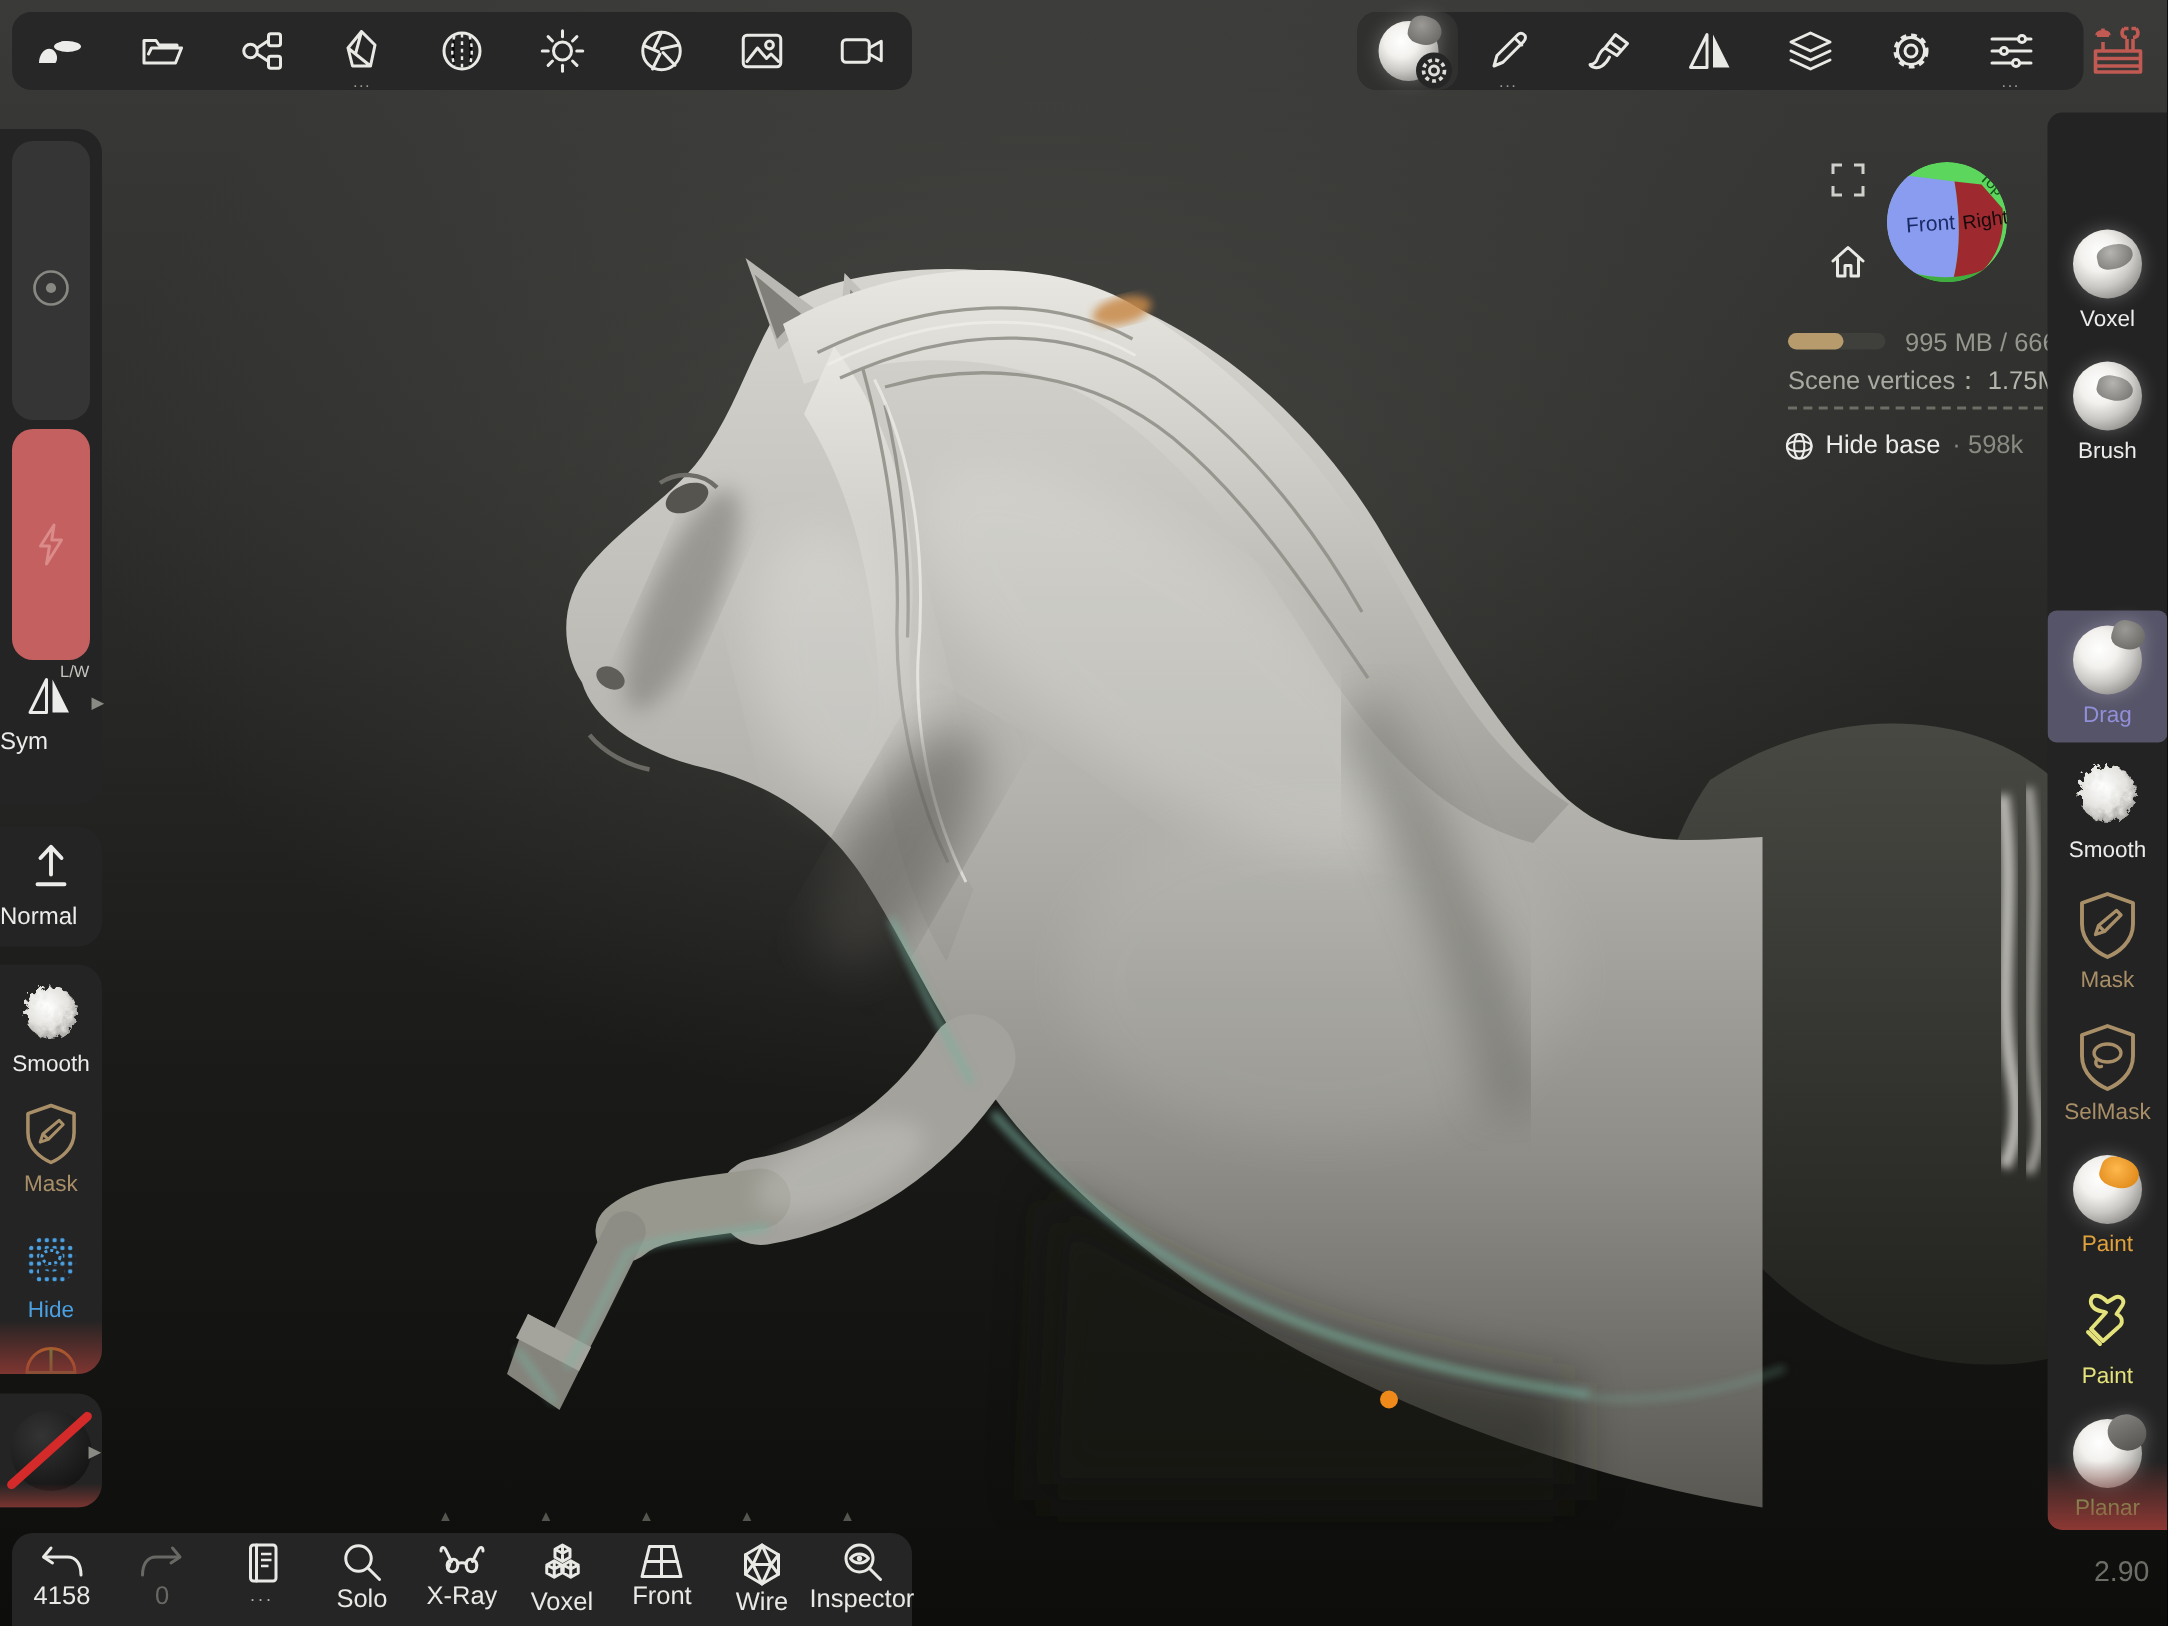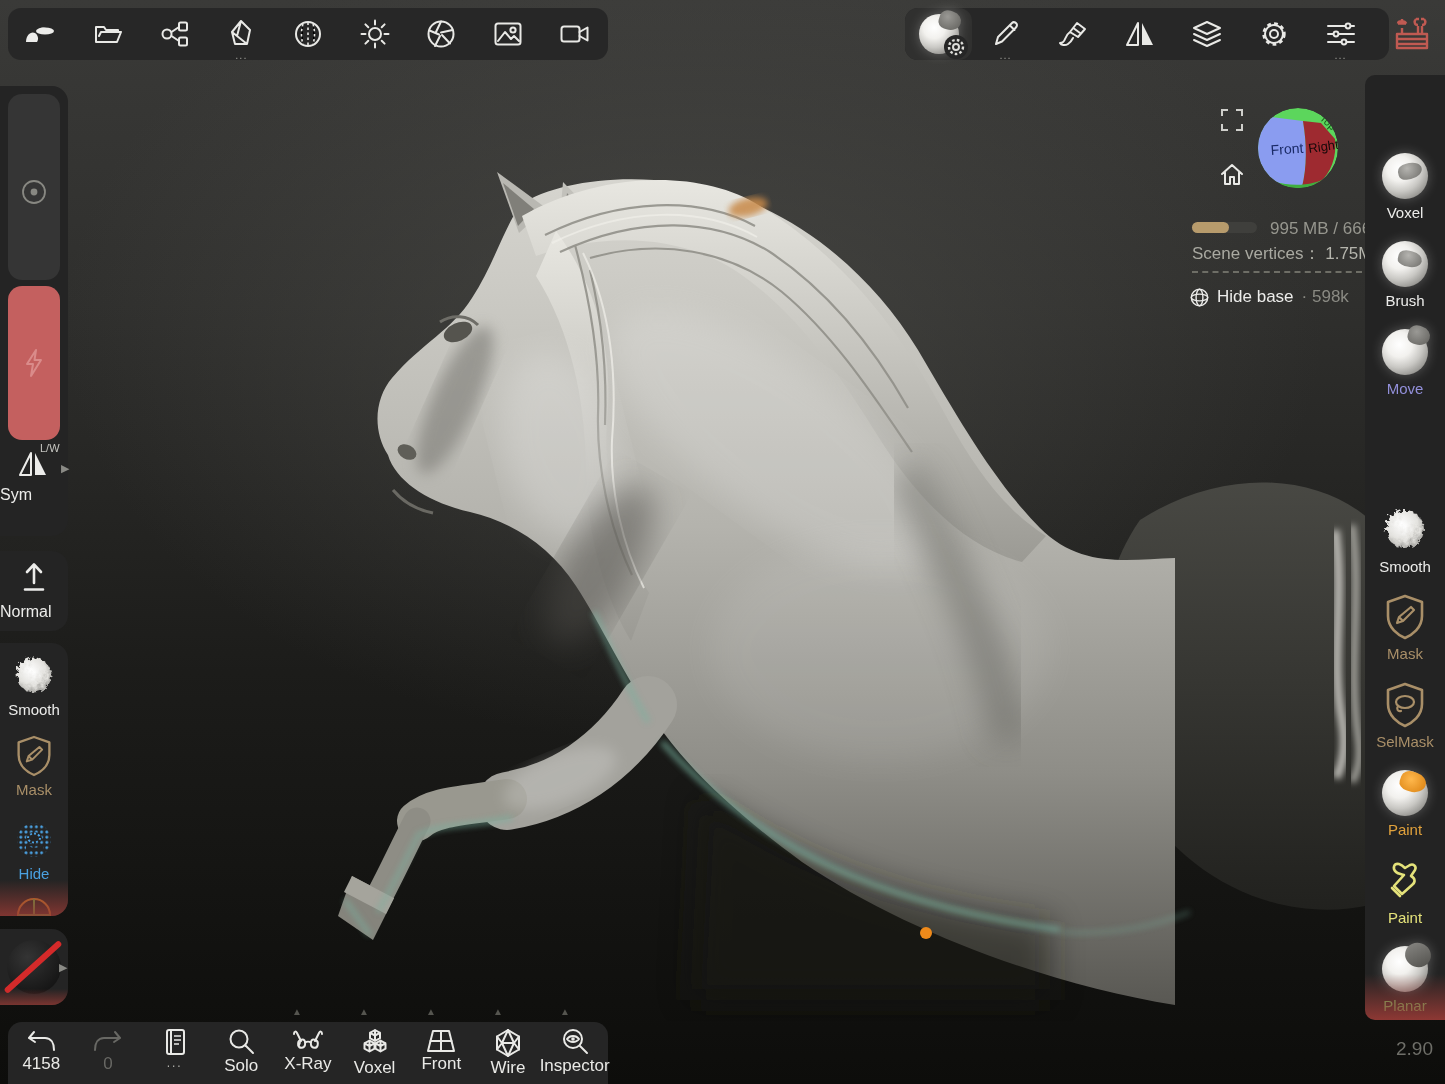--- a/index.html
+++ b/index.html
@@ -397,25 +397,25 @@
           <div class="blob inset"></div>
         </div>
       <div class="rlabel">Voxel</div>
     </div>
     <div class="rtool" style="top:156px">
       <div class="sphere">
           <div class="blob inset" style="transform:rotate(14deg)"></div>
         </div>
       <div class="rlabel">Brush</div>
     </div>
-    <div class="rtool" style="top:244px">
+    <div class="rtool sel" style="top:332px">
       <div class="sphere">
           <div class="blob"></div>
         </div>
-      <div class="rlabel purple">Move</div>
+      <div class="rlabel purple">Drag</div>
     </div>
     <div class="rtool" style="top:421px">
       <svg width="48" height="48" viewBox="0 0 48 48">
         <defs>
             <radialGradient id="smG" cx=".42" cy=".38" r=".75">
               <stop offset="0" stop-color="#ffffff"></stop>
               <stop offset=".55" stop-color="#e2e1dd"></stop>
               <stop offset="1" stop-color="#8d8c88"></stop>
             </radialGradient>
         <filter id="crumple">

